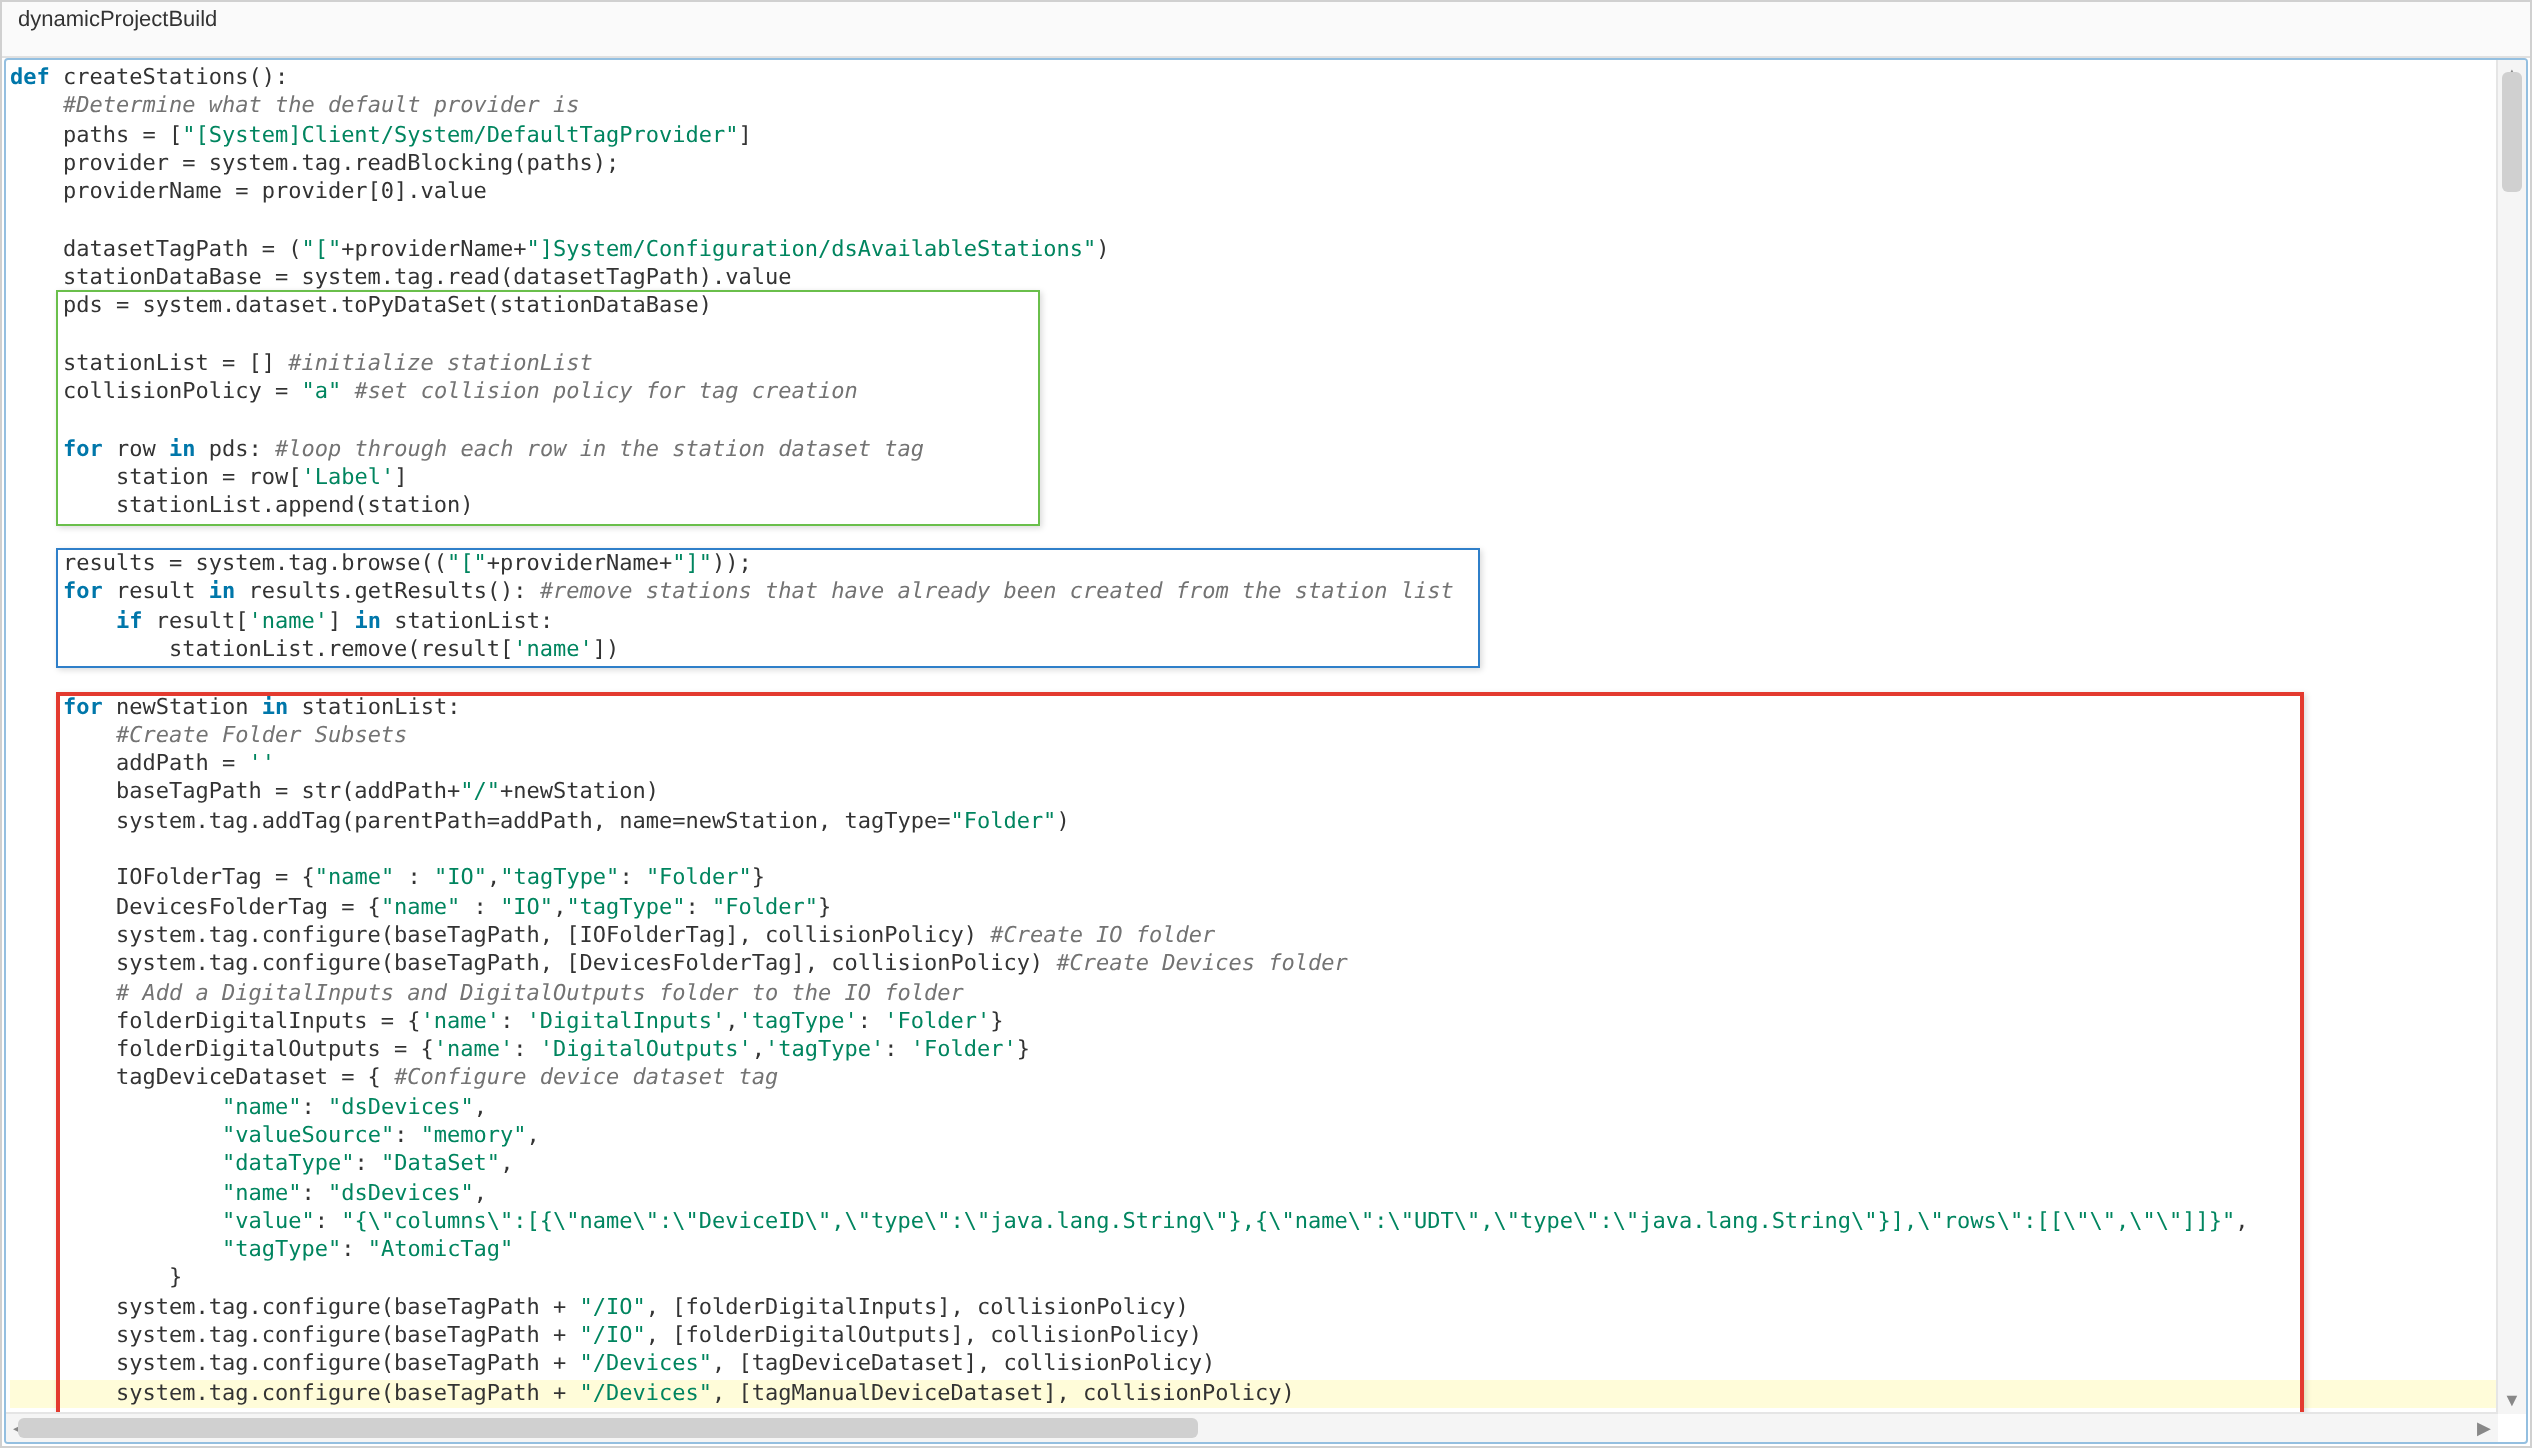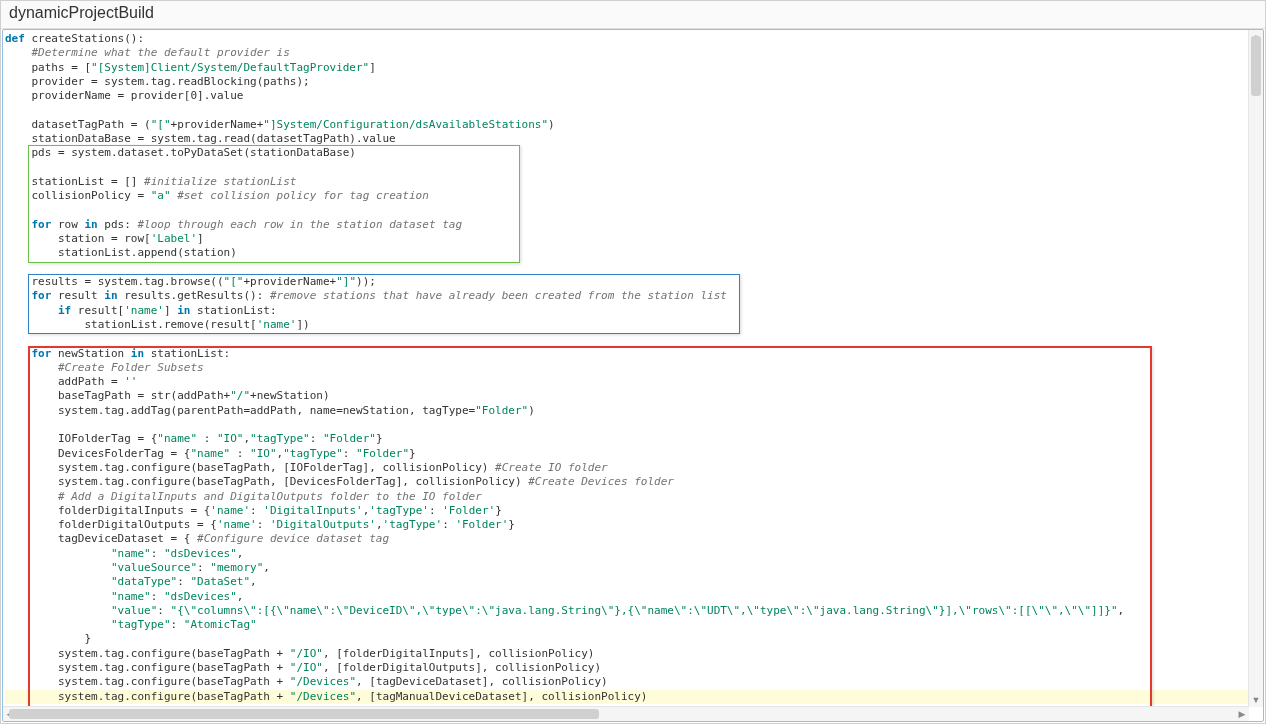--- a/index.html
+++ b/index.html
@@ -1,18 +1,18 @@
 <!DOCTYPE html>
 <html><head>
 <meta charset="utf-8">
 <style>
 html,body{margin:0;padding:0;height:100%;font-family:"Segoe UI",Arial,sans-serif;background:#f0f0f0;}
 body{width:1266px;height:724px;overflow:hidden;position:relative;}
 .shell{position:absolute;inset:0;background:#fff;border:1px solid #d0d0d0;}
-.title-bar{height:24px;border-bottom:1px solid #e0e0e0;padding:3px 8px 0;font-size:16px;color:#333;background:#fafafa;}
+.title-bar{height:24px;border-bottom:1px solid #e0e0e0;padding:3px 8px 0;font-size:11px;color:#333;background:#fafafa;}
 .editor-wrap{position:absolute;left:1px;right:1px;top:28px;bottom:1px;border:1px solid #94bfe0;border-radius:2px;display:flex;background:#fff;overflow:hidden;}
 .gutter{width:40px;border-right:1px solid #eee;background:#fff;text-align:right;padding-right:6px;font-family:Consolas,monospace;font-size:12px;color:#3a76a8;user-select:none;line-height:14.3px;padding-top:2px;}
 .code-area{flex:1;position:relative;overflow:auto;}
 .code{font-family:Consolas,monospace;font-size:11px;line-height:14.3px;white-space:pre;color:#333;padding:2px 4px 2px 2px;position:relative;}
 .tok-kw{color:#0077aa;font-weight:bold;}
 .tok-str{color:#00855f;}
 .tok-com{color:#737373;font-style:italic;}
 .hl-row{background:#fffcd9;}
 .box{position:absolute;pointer-events:none;}
 .green-box{border:1px solid #6abf4b;box-shadow:1px 1px 3px rgba(0,0,0,.15);}

